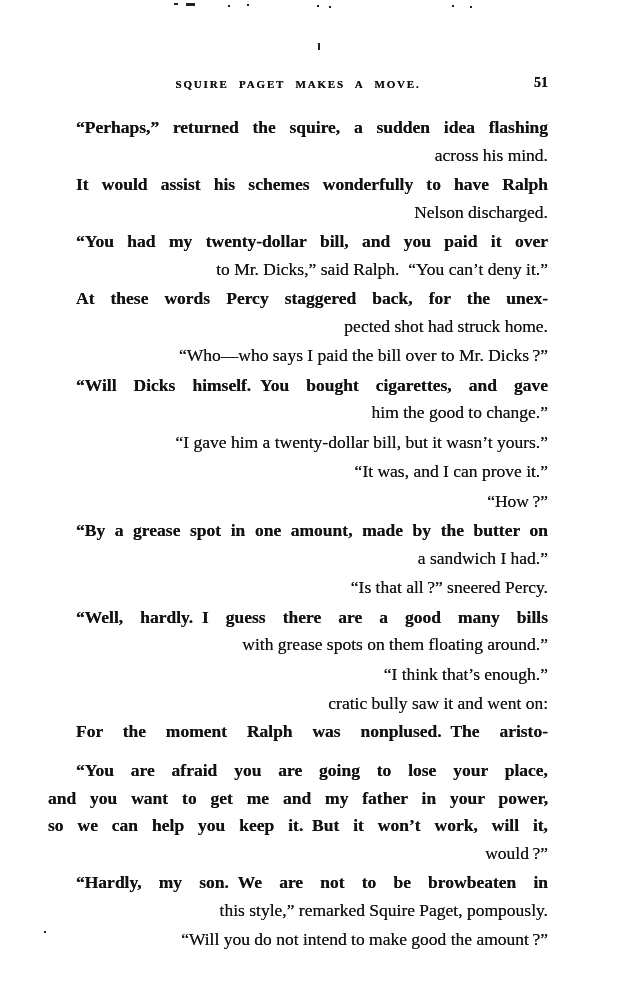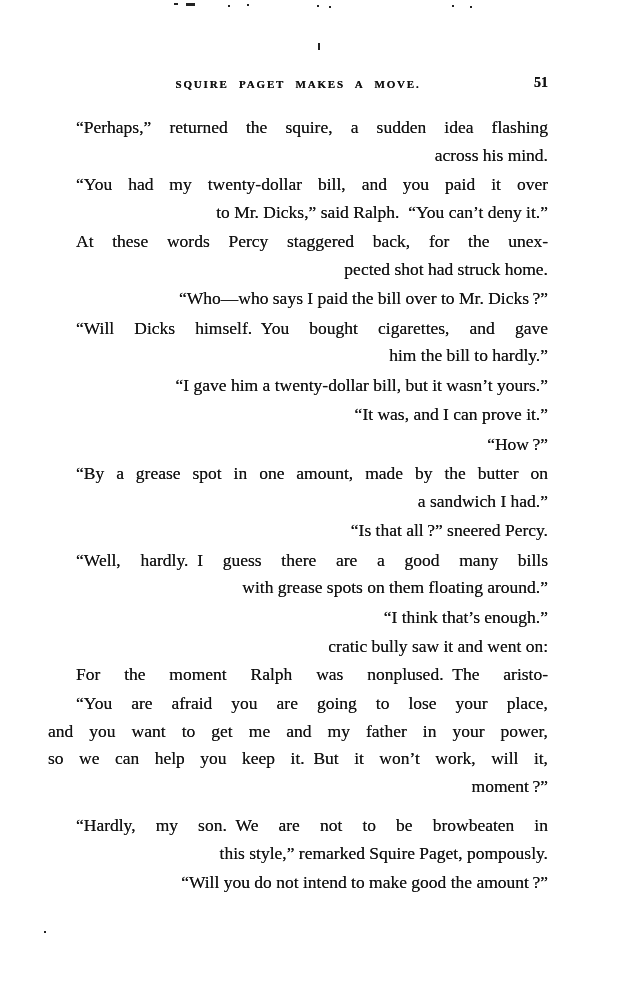--- a/index.html
+++ b/index.html
@@ -52,21 +52,21 @@
     left: 48px;
     width: 500px;
     font-size: 17.5px;
     line-height: 27.5px;
     text-shadow: 0 0 0.55px rgba(0,0,0,0.75);
   }
   .para { margin: 0 0 2px 0; }
   .para:nth-child(15) { margin-top: 12px; }
   .line { text-align: right; }
   .line.first { text-indent: 28px; }
-  .line.just { text-align: justify; text-align-last: justify; }
+  .line.just { text-align: justify; text-align-last: justify; font-weight: bold; }
   
   .speck {
     position: absolute;
     background: #222;
   }
   .speck.s1  { left: 174px; top: 3px;  width: 4px; height: 2px; }
   .speck.s2  { left: 186px; top: 3px;  width: 9px; height: 3px; }
   .speck.s3  { left: 228px; top: 5px;  width: 2px; height: 2px; }
   .speck.s4  { left: 247px; top: 4px;  width: 2px; height: 2px; }
   .speck.s5  { left: 317px; top: 5px;  width: 2px; height: 2px; }
@@ -97,33 +97,37 @@
     <div class="page-number">51</div>
   </div>
 
   <div class="text-block">
 
   <div class="para">
         <div class="line first just">“Perhaps,” returned the squire, a sudden idea flashing</div>
         <div class="line">across his mind.</div>
       </div>
       <div class="para">
+        <div class="line first just">It would assist his schemes wonderfully to have Ralph</div>
+        <div class="line">Nelson discharged.</div>
+      </div>
+      <div class="para">
         <div class="line first just">“You had my twenty-dollar bill, and you paid it over</div>
         <div class="line">to Mr. Dicks,” said Ralph. “You can’t deny it.”</div>
       </div>
       <div class="para">
         <div class="line first just">At these words Percy staggered back, for the unex-</div>
         <div class="line">pected shot had struck home.</div>
       </div>
       <div class="para">
         <div class="line first">“Who—who says I paid the bill over to Mr. Dicks ?”</div>
       </div>
       <div class="para">
         <div class="line first just">“Will Dicks himself. You bought cigarettes, and gave</div>
-        <div class="line">him the bill to hardly.”</div>
+        <div class="line">him the good to change.”</div>
       </div>
       <div class="para">
         <div class="line first">“I gave him a twenty-dollar bill, but it wasn’t yours.”</div>
       </div>
       <div class="para">
         <div class="line first">“It was, and I can prove it.”</div>
       </div>
       <div class="para">
         <div class="line first">“How ?”</div>
       </div>
@@ -142,21 +146,21 @@
         <div class="line first">“I think that’s enough.”</div>
       </div>
       <div class="para">
         <div class="line">cratic bully saw it and went on:</div>
         <div class="line first just">For the moment Ralph was nonplused. The aristo-</div>
       </div>
       <div class="para">
         <div class="line first just">“You are afraid you are going to lose your place,</div>
         <div class="line just">and you want to get me and my father in your power,</div>
         <div class="line just">so we can help you keep it. But it won’t work, will it,</div>
-        <div class="line">moment ?”</div>
+        <div class="line">would ?”</div>
       </div>
       <div class="para">
         <div class="line first just">“Hardly, my son. We are not to be browbeaten in</div>
         <div class="line">this style,” remarked Squire Paget, pompously.</div>
       </div>
       <div class="para">
         <div class="line first">“Will you do not intend to make good the amount ?”</div>
       </div>
     </div>
 

